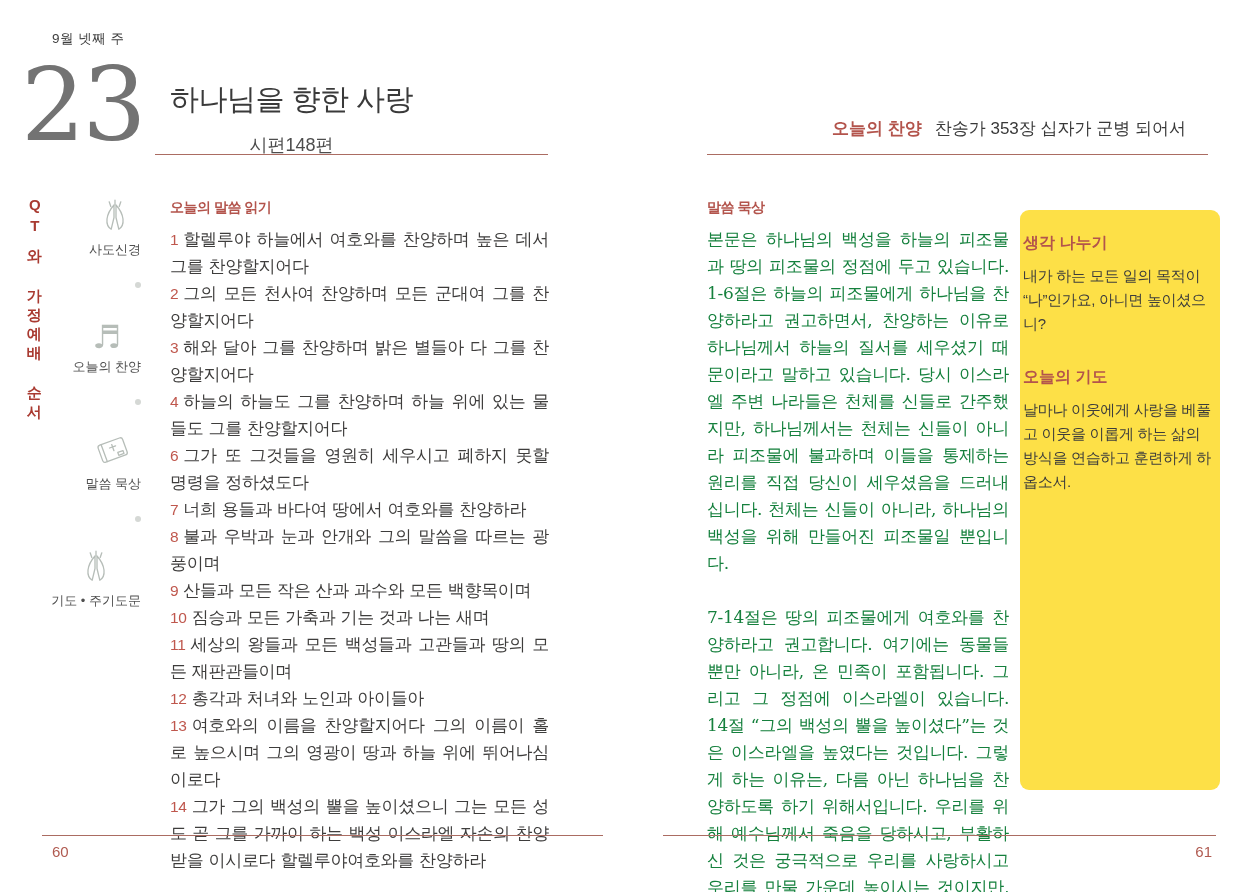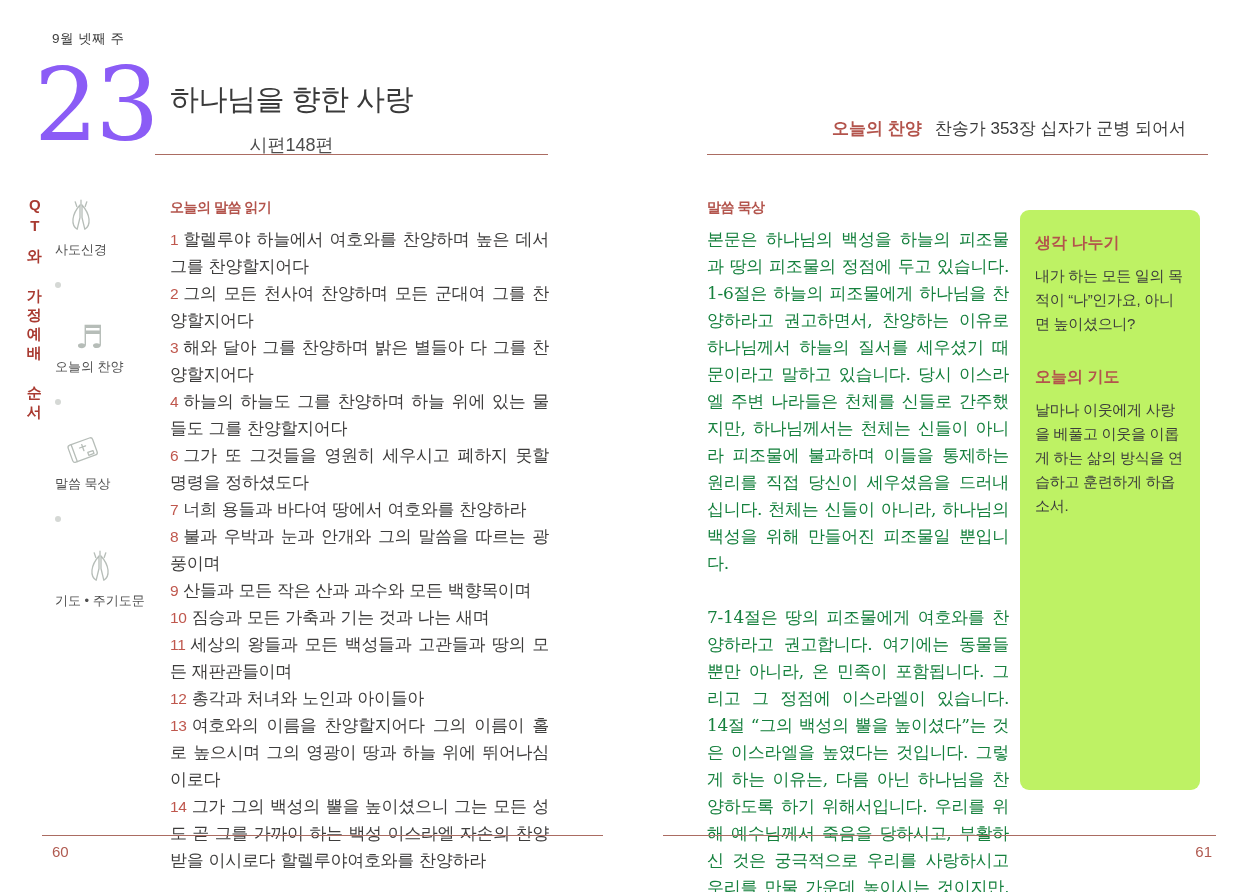--- a/index.html
+++ b/index.html
@@ -2,39 +2,39 @@
 <html><head>
 <meta charset="utf-8">
 <style>
   html,body { margin:0; padding:0; background:#ffffff; }
   .spread {
     position:relative; width:1258px; height:892px; background:#ffffff;
     font-family:"Liberation Sans", sans-serif; overflow:hidden;
   }
   .week-label { position:absolute; left:52px; top:30px; font-size:13.5px; color:#3e3e3e; letter-spacing:0.5px; }
   .day-number {
-    position:absolute; left:34px; top:55px; font-family:"DejaVu Serif", serif;
-    font-size:101px; line-height:1; color:#8b5cf6; letter-spacing:-3px;
+    position:absolute; left:21px; top:55px; font-family:"DejaVu Serif", serif;
+    font-size:101px; line-height:1; color:#737373; letter-spacing:-3px;
   }
   .title-block { position:absolute; left:170px; top:80px; }
   .main-title { font-size:29px; color:#3a3a3a; letter-spacing:-0.5px; }
   .sub-title { margin-top:13px; font-size:18px; color:#4d4d4d;text-align:center; }
   .rule { position:absolute; height:1px; background:#ab6c62; }
   .rule-left-top  { left:155px; top:154px; width:393px; }
   .rule-right-top { left:707px; top:154px; width:501px; }
   .rule-left-bottom  { left:42px;  top:835px; width:561px; }
   .rule-right-bottom { left:663px; top:835px; width:553px; }
 
   .vertical-label {
     position:absolute; left:26px; top:196px;
     writing-mode:vertical-rl; text-orientation:upright;
     font-size:15px; font-weight:bold; color:#a93a31; letter-spacing:4px; line-height:1.15;
   }
   .order-list { position:absolute; left:55px; top:194px; width:86px;
-    display:flex; flex-direction:column; align-items:flex-start; }
+    display:flex; flex-direction:column; align-items:flex-end; }
   .order-item { display:flex; flex-direction:column; align-items:center; }
   .order-icon { height:42px; display:flex; align-items:flex-end; justify-content:center; color:#b6bdb8; }
   .order-icon svg { stroke:#b6bdb8; fill:none; stroke-width:1.3; stroke-linecap:round; stroke-linejoin:round; }
   .music-glyph { font-family:"DejaVu Sans", sans-serif; font-size:32px; color:#b6bdb8; line-height:1; }
   .order-label { font-size:13px; color:#4f4f4f; margin-top:5px; white-space:nowrap; }
   .order-dot { width:6px; height:6px; border-radius:50%; background:#d5d8d5; margin:23px 0; }
 
   .section-heading { font-size:14px; font-weight:bold; color:#b3544c; letter-spacing:-0.5px;margin-top:17px; }
   .reading { position:absolute; left:170px; top:182px; width:379px; }
   .verse-list { margin-top:9px; }
@@ -43,22 +43,22 @@
   .verse-num { font-family:"Liberation Sans", sans-serif; font-size:15.5px; color:#bf574d; margin-right:5px; }
 
   .praise-header { position:absolute; top:117px; right:72px; font-size:17px; color:#393939; white-space:nowrap; }
   .praise-label { color:#b3544c; font-weight:bold; margin-right:13px; }
 
   .meditation { position:absolute; left:707px; top:182px; width:302px; }
   .meditation-body p { margin:9px 0 0; font-family:"DejaVu Serif", serif; font-size:17px;
     line-height:27px; color:#15803d; text-align:justify; letter-spacing:-0.3px; }
   .meditation-body p + p { margin-top:27px; }
 
-  .aside-box { position:absolute; left:1020px; top:210px; width:180px; height:580px;
-    background:#bef264; border-radius:9px; box-sizing:border-box; padding:23px 15px; }
+  .aside-box { position:absolute; left:1020px; top:210px; width:200px; height:580px;
+    background:#fde047; border-radius:9px; box-sizing:border-box; padding:23px 3px; }
   .aside-section + .aside-section { margin-top:31px; }
   .aside-heading { font-size:16px; font-weight:bold; color:#b3544c; }
   .aside-body { margin-top:10px; font-size:15px; line-height:24px; color:#3c3c3c; letter-spacing:-0.3px; }
 
   .page-number { position:absolute; top:843px; font-size:15px; color:#b05a50; }
   .page-number-left  { left:52px; }
   .page-number-right { right:46px; }
 </style>
 </head>
 <body>

